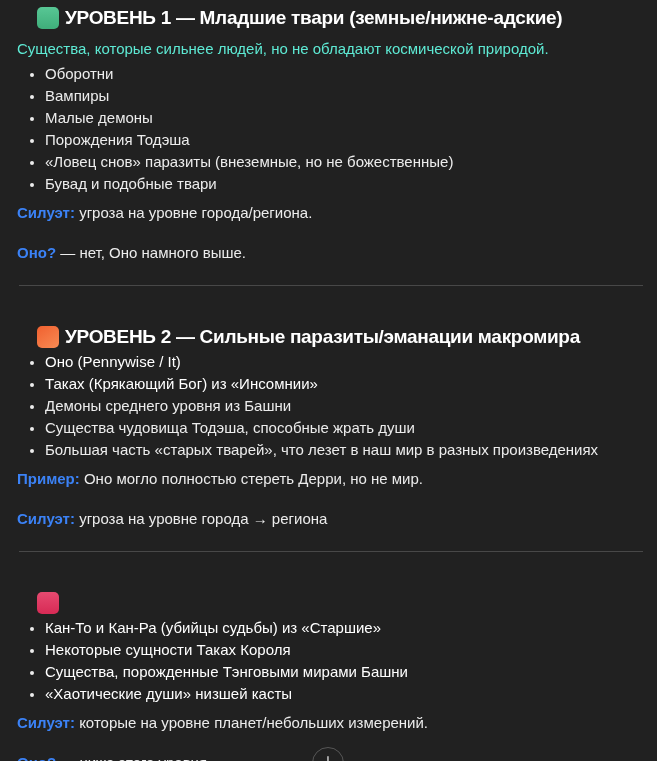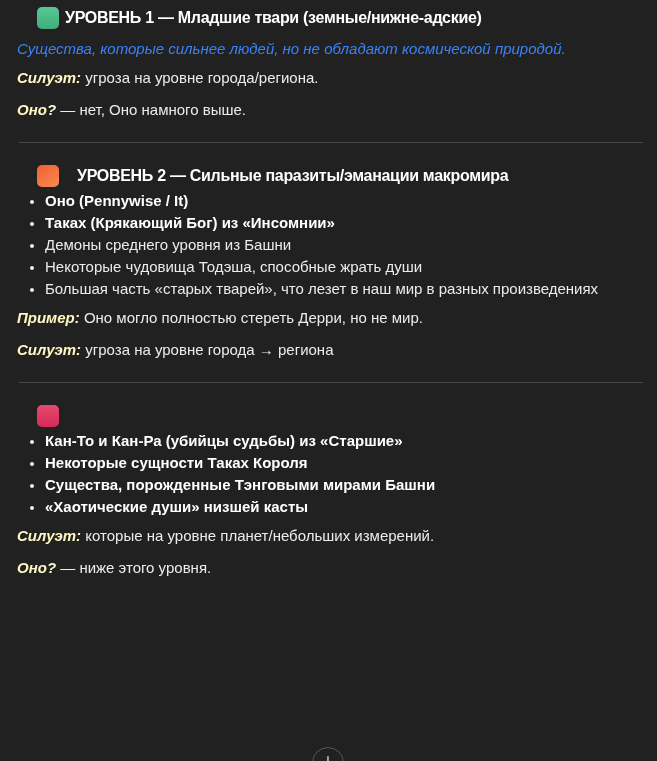--- a/index.html
+++ b/index.html
@@ -15,64 +15,63 @@
   }
   .doc {
     padding: 7px 12px 0 17px;
     font-size: 15px;
     line-height: 22px;
   }
   h3 {
     display: flex;
     align-items: center;
     margin: 0 0 0 0;
-    font-size: 16px;
+    font-size: 19px;
     line-height: 22px;
     font-weight: 700;
     color: #ffffff;
     letter-spacing: -0.3px;
     padding-left: 20px;
   }
   h3 .sq {
     flex: 0 0 auto;
     width: 22px;
     height: 22px;
     border-radius: 5px;
     margin-right: 6px;
   }
   h3 .ht { white-space: nowrap; }
   p.sub {
-    font-style: italic;
     margin: 9px 0 0 0;
-    color: #3b82f6;
+    color: #5eead4;
   }
   ul {
     list-style: disc;
     margin: 3px 0 0 0;
     padding: 0 0 0 28px;
   }
   li {
     margin: 0;
     line-height: 22px;
     color: #ececec;
   }
   li::marker { color: #ececec; font-size: 13px; }
-  li.b { font-weight: 700; color: #ffffff; }
+  li.b { font-weight: 400; color: #ffffff; }
   p.meta {
     margin: 7px 0 0 0;
     line-height: 22px;
   }
-  p.meta + p.meta { margin-top: 10px; }
-  p.meta strong { font-weight: 700; color: #fef9c3; font-style: italic; }
+  p.meta + p.meta { margin-top: 18px; }
+  p.meta strong { font-weight: 700; color: #3b82f6; }
   hr {
     border: none;
     border-top: 1px solid #484848;
     margin: 21px 2px 0 2px;
   }
-  hr + section h3 { margin-top: 22px; gap: 12px; }
+  hr + section h3 { margin-top: 40px; }
   .scrollbtn {
     position: absolute;
     left: 312px;
     top: 747px;
     width: 32px;
     height: 32px;
     border-radius: 50%;
     background: #212121;
     border: 1px solid #575757;
     color: #d7d7d7;
@@ -88,36 +87,44 @@
 <body>
 
 <main class="doc">
 
   <section>
     <h3>
       <span class="sq" style="background: linear-gradient(rgb(88, 199, 149), rgb(63, 174, 122));"></span>
       <span class="ht">УРОВЕНЬ 1 — Младшие твари (земные/нижне-адские)</span>
     </h3>
     <p class="sub">Существа, которые сильнее людей, но не обладают космической природой.</p>
+    <ul>
+      <li>Оборотни</li>
+      <li>Вампиры</li>
+      <li>Малые демоны</li>
+      <li>Порождения Тодэша</li>
+      <li>«Ловец снов» паразиты (внеземные, но не божественные)</li>
+      <li>Бувад и подобные твари</li>
+    </ul>
     <p class="meta"><strong>Силуэт:</strong><span> угроза на уровне города/региона.</span></p>
     <p class="meta"><strong>Оно?</strong><span> — нет, Оно намного выше.</span></p>
   </section>
 
   <hr>
 
   <section>
     <h3>
       <span class="sq" style="background: linear-gradient(145deg, rgb(240, 96, 47), rgb(248, 139, 84));"></span>
       <span class="ht">УРОВЕНЬ 2 — Сильные паразиты/эманации макромира</span>
     </h3>
     <ul>
       <li class="b">Оно (Pennywise / It)</li>
       <li class="b">Таках (Крякающий Бог) из «Инсомнии»</li>
       <li>Демоны среднего уровня из Башни</li>
-      <li>Некоторые чудовища Тодэша, способные жрать души</li>
+      <li>Существа чудовища Тодэша, способные жрать души</li>
       <li>Большая часть «старых тварей», что лезет в наш мир в разных произведениях</li>
     </ul>
     <p class="meta"><strong>Пример:</strong><span> Оно могло полностью стереть Дерри, но не мир.</span></p>
     <p class="meta"><strong>Силуэт:</strong><span> угроза на уровне города → региона</span></p>
   </section>
 
   <hr>
 
   <section>
     <h3>

